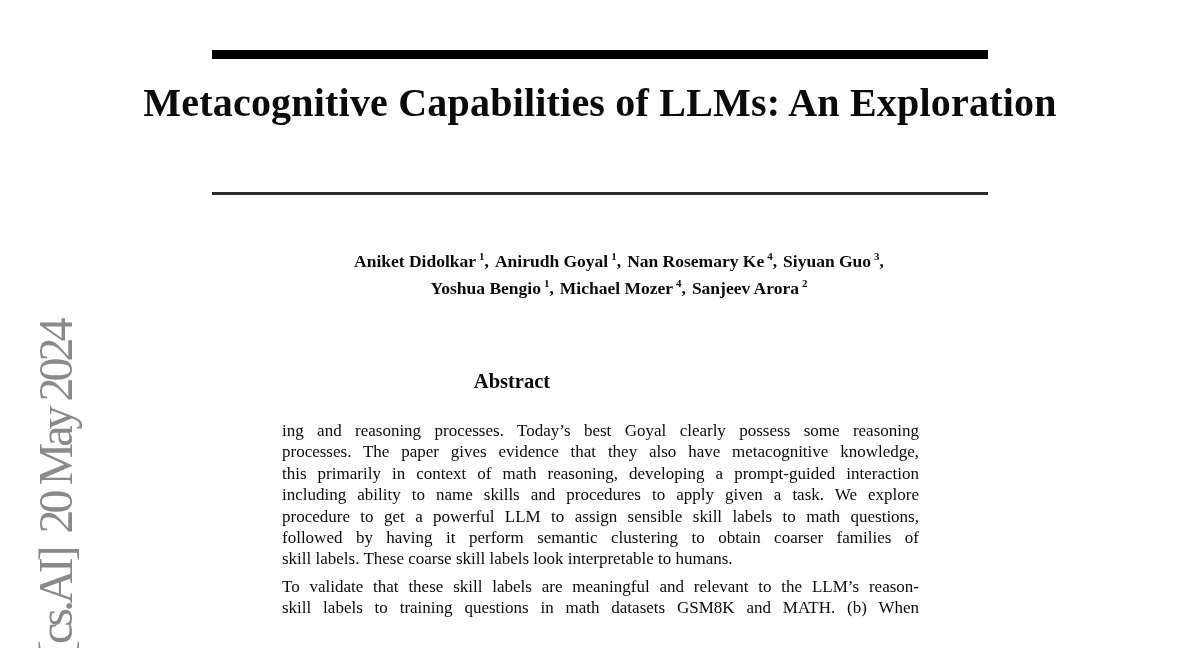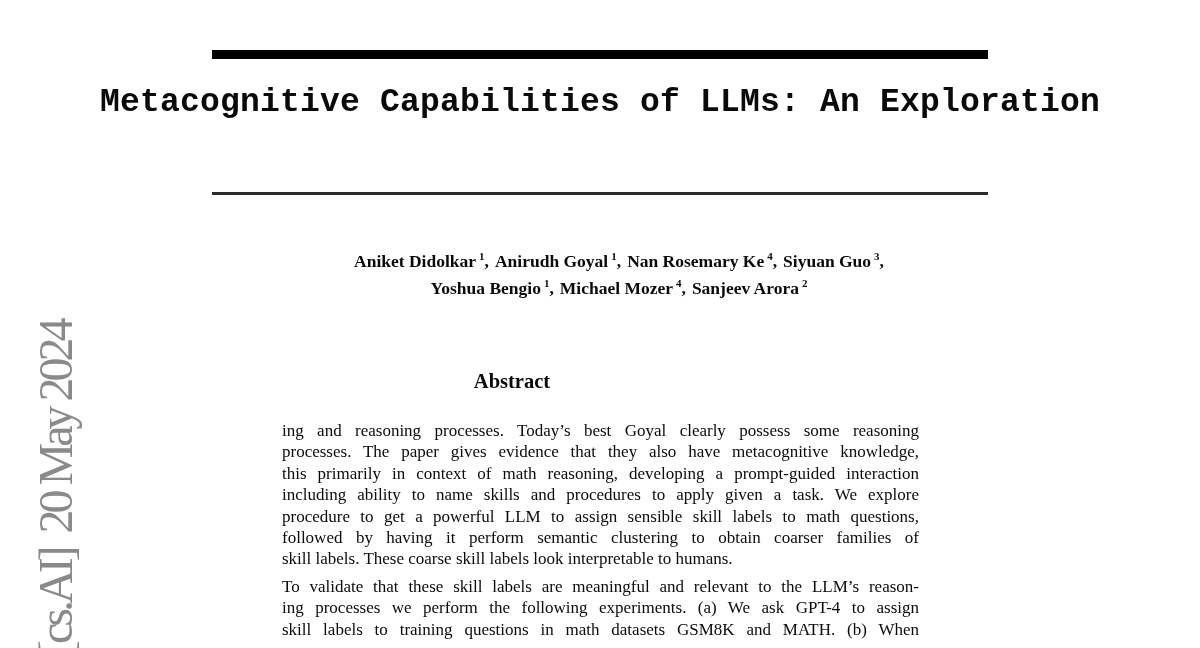--- a/index.html
+++ b/index.html
@@ -17,24 +17,23 @@
     left: 212px; top: 50px;
     width: 776px; height: 9px;
     background: #000000;
   }
   .title {
     position: absolute;
     left: 0; top: 84px;
     width: 1200px;
     text-align: center;
     font-weight: bold;
-    font-size: 33px;
+    font-size: 40px;
     line-height: 38px;
     letter-spacing: 0.2px;
-    font-family: Liberation Mono, monospace;
   }
   .mid-rule {
     position: absolute;
     left: 212px; top: 192px;
     width: 776px; height: 3px;
     background: #2b2b2b;
   }
   .authors {
     position: absolute;
     left: 0; top: 245px;
@@ -110,20 +109,19 @@
       <div class="line">ing and reasoning processes. Today’s best Goyal clearly possess some reasoning</div>
       <div class="line">processes. The paper gives evidence that they also have metacognitive knowledge,</div>
       <div class="line">this primarily in context of math reasoning, developing a prompt-guided interaction</div>
       <div class="line">including ability to name skills and procedures to apply given a task. We explore</div>
       <div class="line">procedure to get a powerful LLM to assign sensible skill labels to math questions,</div>
       <div class="line">followed by having it perform semantic clustering to obtain coarser families of</div>
       <div class="line flush">skill labels. These coarse skill labels look interpretable to humans.</div>
     </div>
     <div class="para2">
       <div class="line">To validate that these skill labels are meaningful and relevant to the LLM’s reason-</div>
-      <div class="line">ing processes we perform the following experiments. (a) We ask GPT-4 to assign</div>
       <div class="line">skill labels to training questions in math datasets GSM8K and MATH. (b) When</div>
     </div>
   </div>
 
   <div class="stamp">[cs.AI]  20 May 2024</div>
 
 </div>
 
 </body></html>

